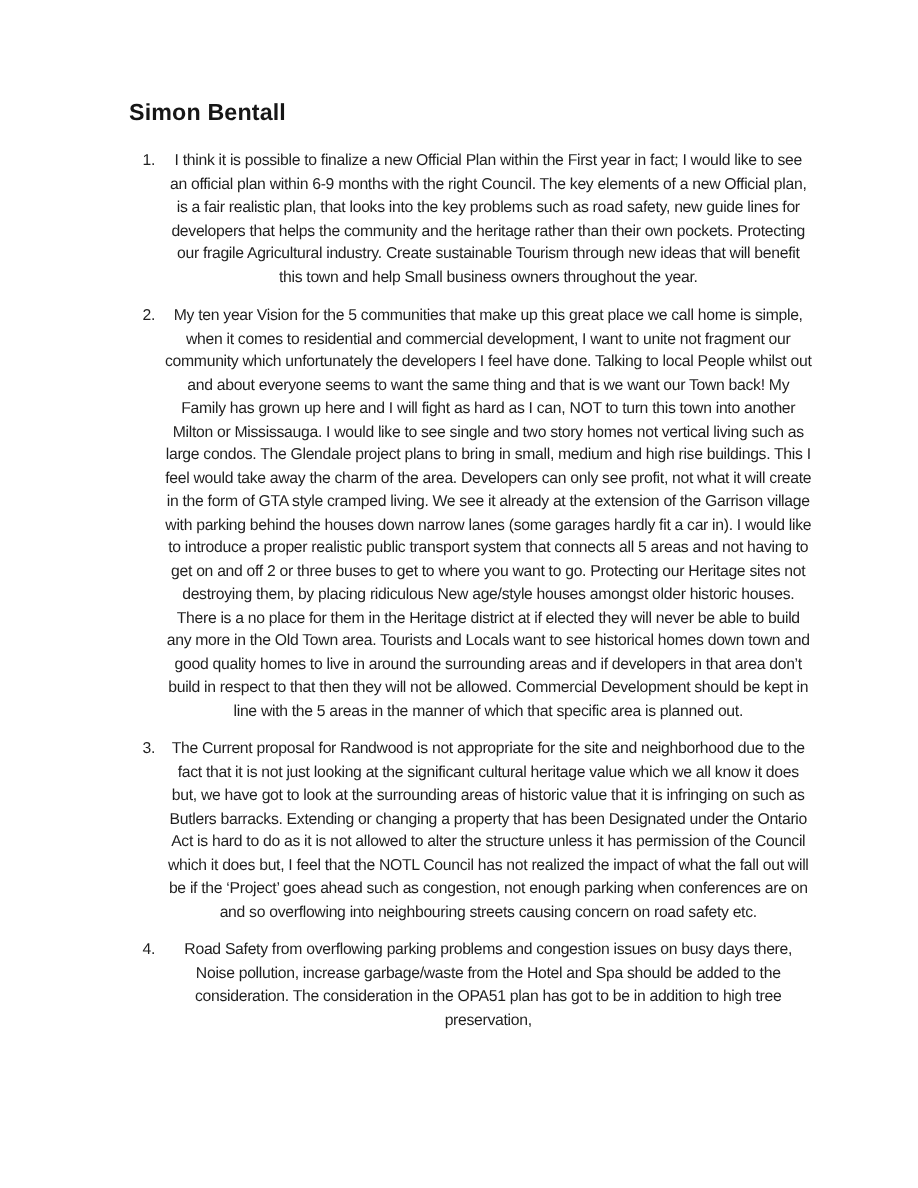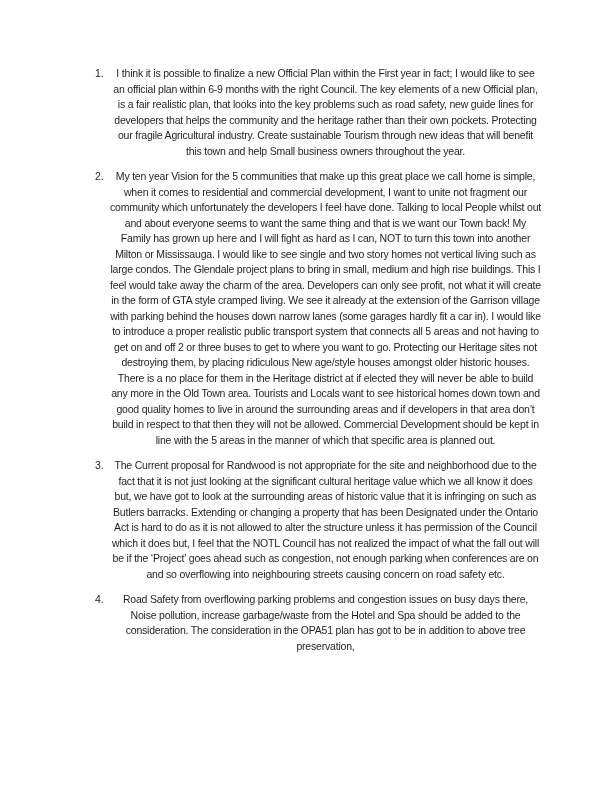--- a/index.html
+++ b/index.html
@@ -52,35 +52,36 @@
     text-align: center;
     white-space: normal;
   }
 </style>
 </head>
 <body>
 
 <div class="page">
   <div class="content">
 
+    <h1 class="doc-title">Simon Bentall</h1>
 
     <div class="num-item">
       <span class="num">1.</span>
       <span class="txt">I think it is possible to finalize a new Official Plan within the First year in fact; I would like to see an official plan within 6-9 months with the right Council. The key elements of a new Official plan, is a fair realistic plan, that looks into the key problems such as road safety, new guide lines for developers that helps the community and the heritage rather than their own pockets. Protecting our fragile Agricultural industry. Create sustainable Tourism through new ideas that will benefit this town and help Small business owners throughout the year.</span>
     </div>
 
     <div class="num-item">
       <span class="num">2.</span>
       <span class="txt">My ten year Vision for the 5 communities that make up this great place we call home is simple, when it comes to residential and commercial development, I want to unite not fragment our community which unfortunately the developers I feel have done. Talking to local People whilst out and about everyone seems to want the same thing and that is we want our Town back! My Family has grown up here and I will fight as hard as I can, NOT to turn this town into another Milton or Mississauga. I would like to see single and two story homes not vertical living such as large condos. The Glendale project plans to bring in small, medium and high rise buildings. This I feel would take away the charm of the area. Developers can only see profit, not what it will create in the form of GTA style cramped living. We see it already at the extension of the Garrison village with parking behind the houses down narrow lanes (some garages hardly fit a car in). I would like to introduce a proper realistic public transport system that connects all 5 areas and not having to get on and off 2 or three buses to get to where you want to go. Protecting our Heritage sites not destroying them, by placing ridiculous New age/style houses amongst older historic houses. There is a no place for them in the Heritage district at if elected they will never be able to build any more in the Old Town area. Tourists and Locals want to see historical homes down town and good quality homes to live in around the surrounding areas and if developers in that area don’t build in respect to that then they will not be allowed. Commercial Development should be kept in line with the 5 areas in the manner of which that specific area is planned out.</span>
     </div>
 
     <div class="num-item">
       <span class="num">3.</span>
       <span class="txt">The Current proposal for Randwood is not appropriate for the site and neighborhood due to the fact that it is not just looking at the significant cultural heritage value which we all know it does but, we have got to look at the surrounding areas of historic value that it is infringing on such as Butlers barracks. Extending or changing a property that has been Designated under the Ontario Act is hard to do as it is not allowed to alter the structure unless it has permission of the Council which it does but, I feel that the NOTL Council has not realized the impact of what the fall out will be if the ‘Project’ goes ahead such as congestion, not enough parking when conferences are on and so overflowing into neighbouring streets causing concern on road safety etc.</span>
     </div>
 
     <div class="num-item">
       <span class="num">4.</span>
-      <span class="txt">Road Safety from overflowing parking problems and congestion issues on busy days there, Noise pollution, increase garbage/waste from the Hotel and Spa should be added to the consideration. The consideration in the OPA51 plan has got to be in addition to above tree preservation,</span>
+      <span class="txt">Road Safety from overflowing parking problems and congestion issues on busy days there, Noise pollution, increase garbage/waste from the Hotel and Spa should be added to the consideration. The consideration in the OPA51 plan has got to be in addition to high tree preservation,</span>
     </div>
 
   </div>
 </div>
 
 </body></html>

